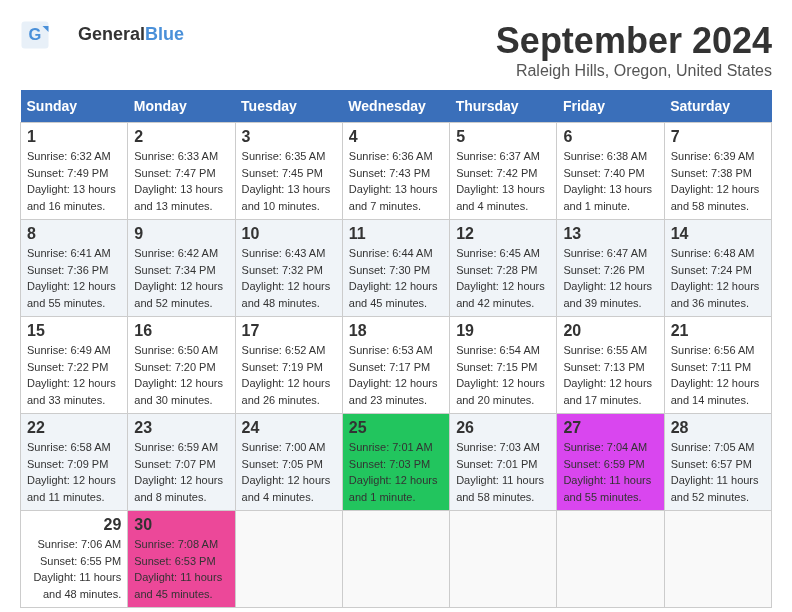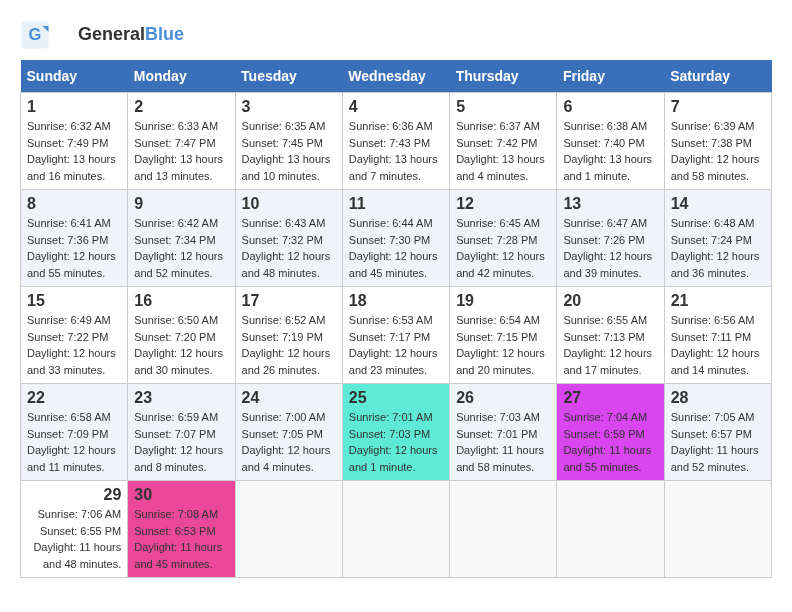--- a/index.html
+++ b/index.html
@@ -91,20 +91,24 @@
       <rect x="2" y="2" width="36" height="36" rx="4" fill="#e8f0f8"></rect>
       <text x="20" y="26" text-anchor="middle" font-size="22" font-weight="bold" fill="#4a90d9">G</text>
       <polygon points="30,8 38,8 38,16" fill="#4a90d9"></polygon>
     </svg>
     <div>
       <div style="font-size:18px;font-weight:bold;color:#333;line-height:1.1;margin-left:24px;">
         <span>General</span><span style="color:#4a90d9;">Blue</span>
       </div>
     </div>
   </div>
+  <div class="title-area">
+    <div class="month-title">September 2024</div>
+    <div class="location-title">Raleigh Hills, Oregon, United States</div>
+  </div>
 </div>
 
 <table>
   <thead>
     <tr>
       <th>Sunday</th>
       <th>Monday</th>
       <th>Tuesday</th>
       <th>Wednesday</th>
       <th>Thursday</th>
@@ -209,21 +213,21 @@
           <div class="cell-text">Sunrise: 6:58 AM<br>Sunset: 7:09 PM<br>Daylight: 12 hours and 11 minutes.</div>
         </td>
         <td style="background: rgb(240, 244, 248);">
           <span class="day-number">23</span>
           <div class="cell-text">Sunrise: 6:59 AM<br>Sunset: 7:07 PM<br>Daylight: 12 hours and 8 minutes.</div>
         </td>
         <td style="background: rgb(240, 244, 248);">
           <span class="day-number">24</span>
           <div class="cell-text">Sunrise: 7:00 AM<br>Sunset: 7:05 PM<br>Daylight: 12 hours and 4 minutes.</div>
         </td>
-        <td style="background: #5eead4; margin-top: 31px;">
+        <td style="background: #22c55e; margin-top: 31px;">
           <span class="day-number">25</span>
           <div class="cell-text">Sunrise: 7:01 AM<br>Sunset: 7:03 PM<br>Daylight: 12 hours and 1 minute.</div>
         </td>
         <td style="background: rgb(240, 244, 248);">
           <span class="day-number">26</span>
           <div class="cell-text">Sunrise: 7:03 AM<br>Sunset: 7:01 PM<br>Daylight: 11 hours and 58 minutes.</div>
         </td>
         <td style="background: #d946ef; margin-top: 13px;">
           <span class="day-number">27</span>
           <div class="cell-text">Sunrise: 7:04 AM<br>Sunset: 6:59 PM<br>Daylight: 11 hours and 55 minutes.</div>

